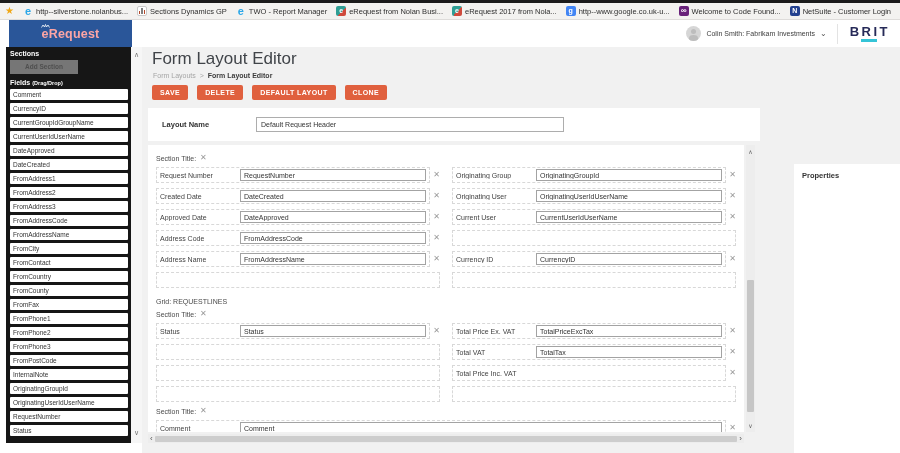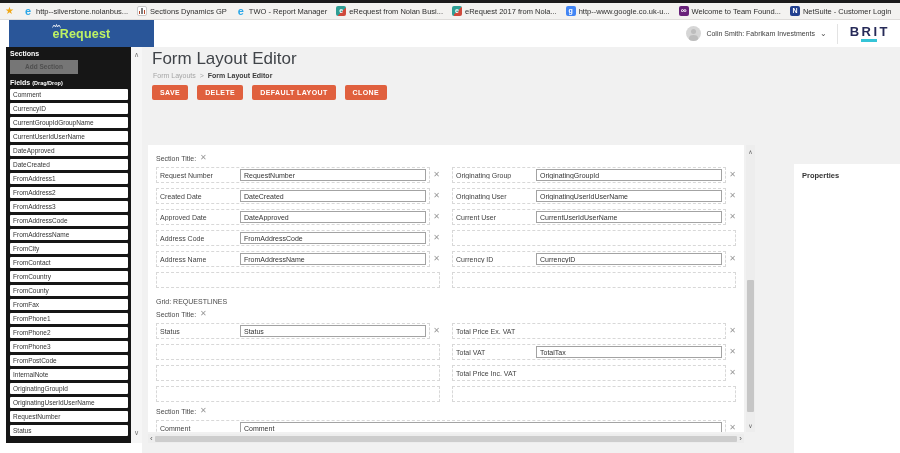--- a/index.html
+++ b/index.html
@@ -24,21 +24,21 @@
   .bm-icon.dyn i:nth-child(1){ height:3px; }
   .bm-icon.dyn i:nth-child(2){ height:6px; background:#7f7f7f; }
   .bm-icon.dyn i:nth-child(3){ height:4px; }
   .bm-icon.ereq { background:linear-gradient(135deg,#2f9e94 55%,#cf4a3c 45%); }
   .bm-icon.goog { background:#4285f4; }
   .bm-icon.vs { background:#68217a; font-size:8px; }
   .bm-icon.ns { background:#22408f; }
 
   
   .app-header { position:absolute; left:0; top:20px; width:900px; height:27px; background:#fff; display:flex; align-items:stretch; }
-  .logo { margin-left:9px; width:145px; background:#2a5699; color:#bef264; display:flex; align-items:center; justify-content:center; }
+  .logo { margin-left:9px; width:123px; background:#2a5699; color:#fca5a5; display:flex; align-items:center; justify-content:center; }
   .logo-inner { position:relative; font-size:12.5px; font-weight:600; letter-spacing:0.2px; }
   .crown { position:absolute; top:-3px; left:-1px; }
   .header-right { margin-left:auto; display:flex; align-items:center; gap:5px; padding-right:10px; }
   .avatar { width:15px; height:15px; border-radius:50%; background:#d6d6d6; position:relative; overflow:hidden; flex:none; }
   .avatar::before { content:""; position:absolute; width:5px; height:5px; border-radius:50%; background:#bdbdbd; left:5px; top:3px; }
   .avatar::after { content:""; position:absolute; width:9px; height:6px; border-radius:50% 50% 0 0; background:#bdbdbd; left:3px; top:9px; }
   .user-name { font-size:7px; color:#3d3d3d; }
   .chev { font-size:8px; color:#555; line-height:6px; }
   .hdr-divider { width:1px; height:20px; background:#e3e3e3; margin:0 5px; }
   .brit { display:flex; flex-direction:column; align-items:center; }
@@ -134,21 +134,21 @@
     <div class="bookmark">
       <span class="bm-icon ereq">e</span>
       <span>eRequest 2017 from Nola...</span>
     </div>
     <div class="bookmark">
       <span class="bm-icon goog">g</span>
       <span>http--www.google.co.uk-u...</span>
     </div>
     <div class="bookmark">
       <span class="bm-icon vs">∞</span>
-      <span>Welcome to Team Found...</span>
+      <span>Welcome to Code Found...</span>
     </div>
     <div class="bookmark">
       <span class="bm-icon ns">N</span>
       <span>NetSuite - Customer Login</span>
     </div>
   </div>
 
   <div class="app-header">
     <div class="logo">
       <span class="logo-inner">
@@ -216,20 +216,24 @@
       <span class="bc-sep">&gt;</span>
       <span class="bc-current">Form Layout Editor</span>
     </div>
     <div class="toolbar">
       <button class="btn">SAVE</button>
       <button class="btn">DELETE</button>
       <button class="btn">DEFAULT LAYOUT</button>
       <button class="btn">CLONE</button>
     </div>
 
+    <div class="layout-card">
+      <label class="ln-label">Layout Name</label>
+      <input class="ln-input" value="Default Request Header" style="">
+    </div>
 
     <div class="editor">
       <div class="sec-title">
         <span>Section Title:</span>
         <span class="x">✕</span>
       </div>
       <div class="grid2">
         <div class="cell">
           <div class="fbox">
               <span class="flabel">Request Number</span>
@@ -313,20 +317,21 @@
         <div class="cell">
           <div class="fbox">
               <span class="flabel">Status</span>
               <input class="finput" value="Status" style="">
             </div>
           <span class="x">✕</span>
         </div>
         <div class="cell">
           <div class="fbox">
               <span class="flabel">Total Price Ex. VAT</span>
+              <input class="finput" value="TotalPriceExcTax" style="">
             </div>
           <span class="x">✕</span>
         </div>
         <div class="cell empty">
             <div class="fbox"></div>
           </div>
         <div class="cell">
           <div class="fbox">
               <span class="flabel">Total VAT</span>
               <input class="finput" value="TotalTax" style="">

